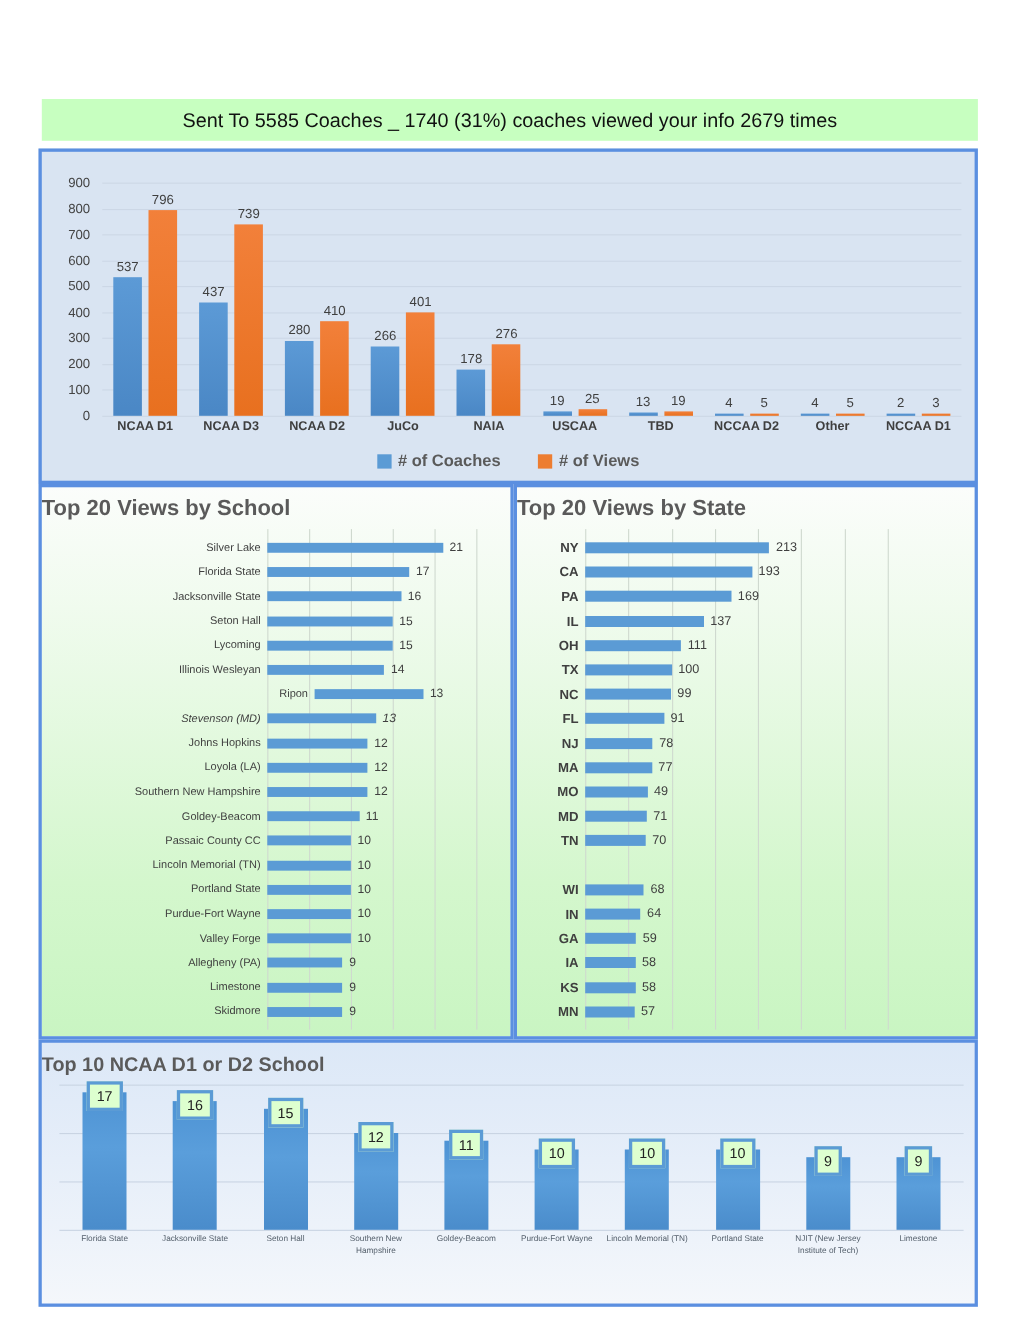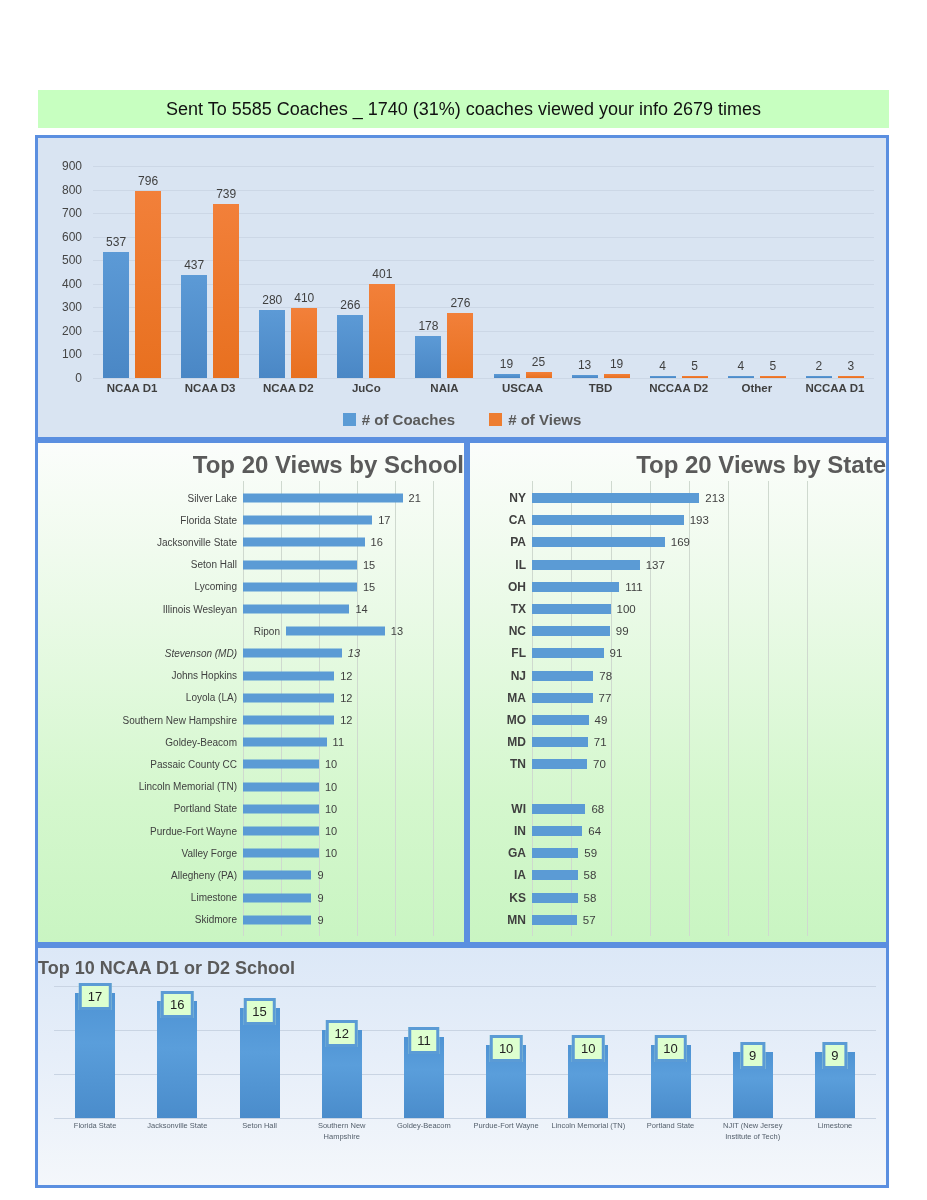--- a/index.html
+++ b/index.html
@@ -76,22 +76,22 @@
   .leg-sw{width:13px;height:13px;display:inline-block;}
   .leg-txt{font-size:15px;font-weight:bold;color:#5a5a5a;}
 
   
   #panel-school{left:35px;top:440px;width:432px;height:505px;
     background:linear-gradient(to bottom,#fbfdfb 0%,#f0fbee 22%,#d4f7cd 72%,#c9f5c2 100%);}
   #panel-state{left:467px;top:440px;width:422px;height:505px;
     background:linear-gradient(to bottom,#fbfdfb 0%,#f0fbee 22%,#d4f7cd 72%,#c9f5c2 100%);}
 
   .h-title{
-    position:absolute;left:0;right:0;top:8px;text-align:right;
-    font-size:24px;font-weight:bold;color:#5a5a5a;
+    position:absolute;left:0;right:0;top:8px;text-align:left;
+    font-size:20px;font-weight:bold;color:#5a5a5a;
   }
   .h-plot{position:absolute;left:0;right:0;top:38px;bottom:6px;}
   .h-vgrid{position:absolute;top:0;bottom:0;width:1px;background:#cfd9cf;}
   .h-row{position:absolute;left:0;right:0;display:flex;align-items:center;}
   .h-lab{
     text-align:right;font-size:10px;color:#3f3f3f;
     padding-right:6px;box-sizing:border-box;
   }
   .h-barwrap{position:relative;flex:1;height:100%;}
   .h-bar{
@@ -187,21 +187,21 @@
               <span class="vlab">437</span>
             </div>
             <div class="bar b2" style="height: 174.076px;">
               <span class="vlab">739</span>
             </div>
           </div>
           <div class="col-group">
             <div class="bar b1" style="height: 68px;">
               <span class="vlab">280</span>
             </div>
-            <div class="bar b2" style="height: 70px;">
+            <div class="bar b2" style="height: 86px;">
               <span class="vlab">410</span>
             </div>
           </div>
           <div class="col-group">
             <div class="bar b1" style="height: 62.6578px;">
               <span class="vlab">266</span>
             </div>
             <div class="bar b2" style="height: 94.4578px;">
               <span class="vlab">401</span>
             </div>

